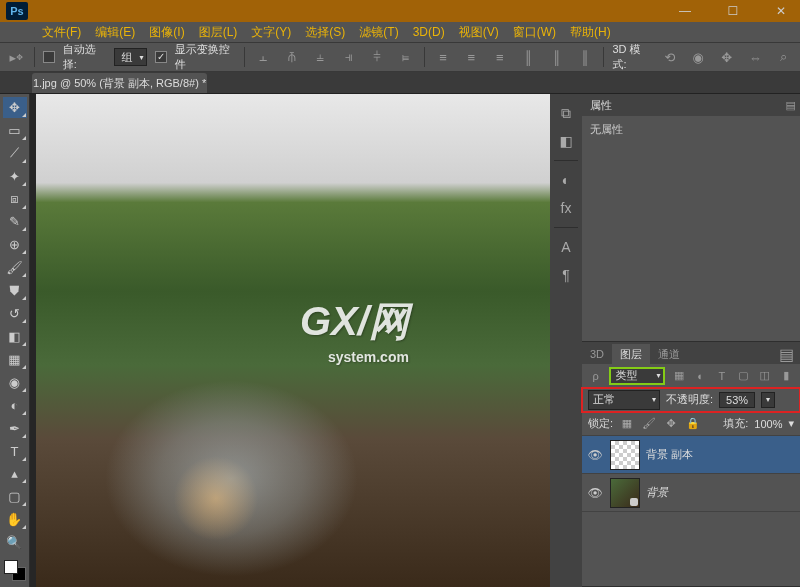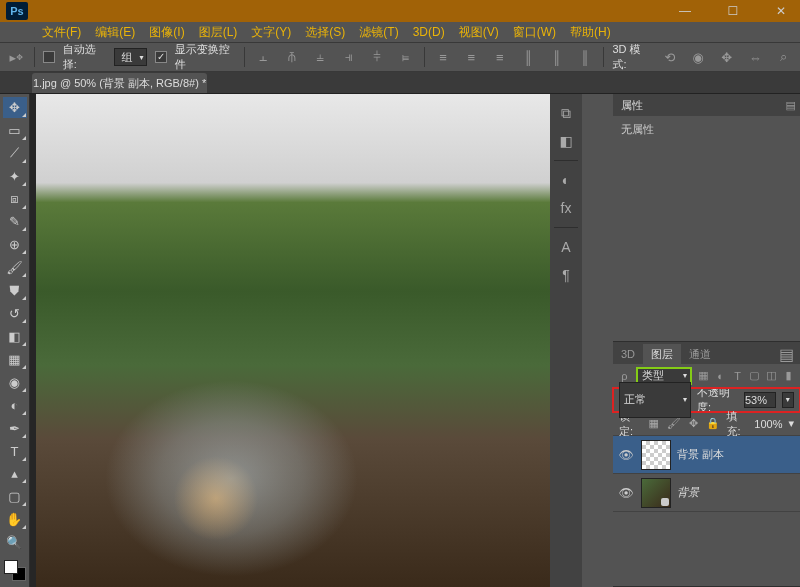--- a/index.html
+++ b/index.html
@@ -28,40 +28,40 @@
 .toolbox .swatches .fg { position: absolute; width: 14px; height: 14px; background: #fff; border: 1px solid #222; top: 0; left: 0; }
 .toolbox .swatches .bg { position: absolute; width: 14px; height: 14px; background: #000; border: 1px solid #666; bottom: 0; right: 0; }
 .canvas { flex: 1; background: #262626; position: relative; overflow: hidden; }
 .canvas .img { position: absolute; top: 0; left: 6px; width: 514px; height: 493px; background: linear-gradient(180deg, #e8e8e8 0%, #d0d0d0 18%, #5a7a3a 22%, #3a5a2a 40%, #4a6a3a 55%, #5a4a3a 70%, #3a2a1a 100%); }
 .canvas .img::before { content: ""; position: absolute; inset: 0; background: radial-gradient(ellipse 180px 140px at 38% 78%, rgba(200,220,230,0.5) 0%, rgba(180,200,210,0.3) 40%, transparent 70%), radial-gradient(circle 60px at 35% 82%, rgba(230,150,50,0.7) 0%, transparent 70%); }
 .canvas .wm { position: absolute; top: 200px; left: 270px; color: rgba(255,255,255,0.85); font-size: 40px; font-weight: bold; font-style: italic; text-shadow: 1px 1px 2px rgba(0,0,0,0.3); pointer-events: none; }
 .canvas .wm small { display: block; font-size: 14px; font-style: normal; text-align: right; }
 .ribbon { width: 32px; background: #424242; display: flex; flex-direction: column; align-items: center; padding-top: 8px; gap: 6px; }
 .ribbon .r { width: 22px; height: 22px; display: flex; align-items: center; justify-content: center; color: #aaa; font-size: 14px; cursor: pointer; border: 1px solid transparent; }
 .ribbon .rsep { width: 24px; height: 1px; background: #2e2e2e; margin: 2px 0; }
-.panels { width: 218px; background: #535353; display: flex; flex-direction: column; padding-left: 31px; }
+.panels { width: 218px; background: #535353; display: flex; flex-direction: column; }
 .panel { border-bottom: 1px solid #2e2e2e; }
 .panel .phead { height: 22px; background: #424242; display: flex; align-items: center; padding-left: 8px; color: #ddd; font-size: 11px; position: relative; }
 .panel .phead .menu { position: absolute; right: 4px; color: #999; cursor: pointer; }
 .panel .pbody { background: #535353; padding: 6px 8px; color: #ccc; font-size: 11px; }
 .props { flex: 0 0 auto; }
 .props .pbody { height: 225px; }
 .layers { flex: 1; display: flex; flex-direction: column; }
 .layers .tabs { height: 22px; background: #424242; display: flex; align-items: flex-end; }
 .layers .tabs .lt { height: 20px; padding: 0 8px; color: #999; font-size: 11px; display: flex; align-items: center; cursor: pointer; }
 .layers .tabs .lt.active { background: #535353; color: #ddd; }
 .layers .tabs .menu { margin-left: auto; padding: 0 6px; color: #999; cursor: pointer; }
 .layers .row { height: 24px; display: flex; align-items: center; gap: 6px; padding: 0 6px; font-size: 11px; color: #ddd; border-bottom: 1px solid #424242; }
 .layers .filterrow .dd2 { flex: 0 0 56px; height: 18px; background: #3a3a3a; border: 2px solid #84cc16; display: flex; align-items: center; padding: 0 4px; position: relative; }
 .layers .filterrow .dd2::after { content: "▾"; position: absolute; right: 3px; font-size: 8px; }
 .layers .filterrow .fi { width: 18px; height: 18px; color: #999; display: flex; align-items: center; justify-content: center; cursor: pointer; font-size: 11px; }
-.layers .blendrow .dd2 { flex: 0 0 72px; height: 36px; background: #3a3a3a; border: 1px solid #222; display: flex; align-items: center; padding: 0 4px; position: relative; }
+.layers .blendrow .dd2 { flex: 0 0 72px; height: 20px; background: #3a3a3a; border: 1px solid #222; display: flex; align-items: center; padding: 0 4px; position: relative; }
 .layers .blendrow .dd2::after { content: "▾"; position: absolute; right: 3px; font-size: 8px; }
 .layers .blendrow .lbl { font-size: 11px; }
-.layers .blendrow .val { width: 36px; height: 16px; background: #3a3a3a; border: 1px solid #222; text-align: left; font-size: 11px; line-height: 14px; }
+.layers .blendrow .val { width: 36px; height: 16px; background: #3a3a3a; border: 1px solid #222; text-align: center; font-size: 11px; line-height: 14px; }
 .layers .blendrow .sld { width: 14px; height: 16px; background: #3a3a3a; border: 1px solid #222; display: flex; align-items: center; justify-content: center; font-size: 8px; cursor: pointer; }
 .layers .blendrow.hl { outline: 2px solid #d22; outline-offset: -1px; }
 .layers .lockrow .li { width: 16px; height: 16px; color: #aaa; display: flex; align-items: center; justify-content: center; cursor: pointer; font-size: 11px; }
 .layers .list { flex: 1; background: #535353; overflow: auto; }
 .layers .layer { height: 38px; display: flex; align-items: center; border-bottom: 1px solid #424242; padding: 0 4px; gap: 6px; cursor: pointer; }
 .layers .layer.sel { background: #3a5f8a; }
 .layers .layer .eye { width: 18px; color: #ccc; font-size: 12px; text-align: center; }
 .layers .layer .thumb { width: 30px; height: 30px; border: 1px solid #222; background: repeating-conic-gradient(#ccc 0 25%, #fff 0 50%) 0 0/8px 8px; position: relative; }
 .layers .layer .thumb.bg { background: linear-gradient(135deg,#4a6a3a,#3a2a1a); }
 .layers .layer .thumb.bg::after { content:""; position:absolute; right:1px; bottom:1px; width:8px; height:8px; background:#ccc; border-radius:2px; }
@@ -150,20 +150,24 @@
     <div class="t">✋<div class="corner"></div></div>
     <div class="t">🔍</div>
     <div class="swatches">
       <div class="bg"></div>
       <div class="fg"></div>
     </div>
   </div>
 
   <div class="canvas">
     <div class="img"></div>
+    <div class="wm">
+      <span>GX/网</span>
+      <small>system.com</small>
+    </div>
   </div>
 
   <div class="ribbon">
     <div class="r">⧉</div>
     <div class="r">◧</div>
     <div class="rsep"></div>
     <div class="r">◐</div>
     <div class="r">fx</div>
     <div class="rsep"></div>
     <div class="r">A</div>

